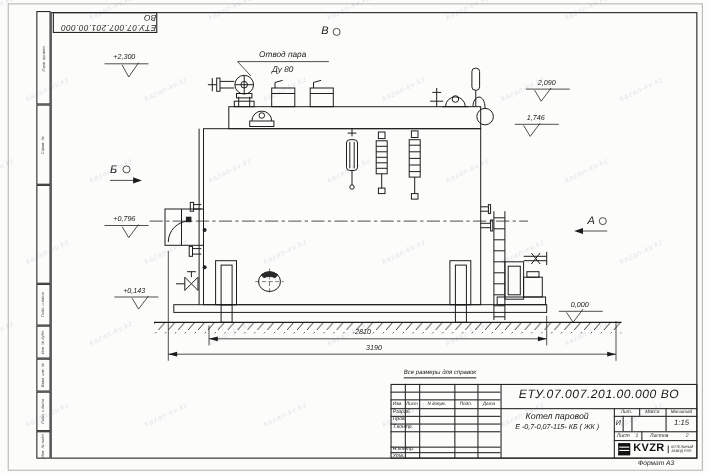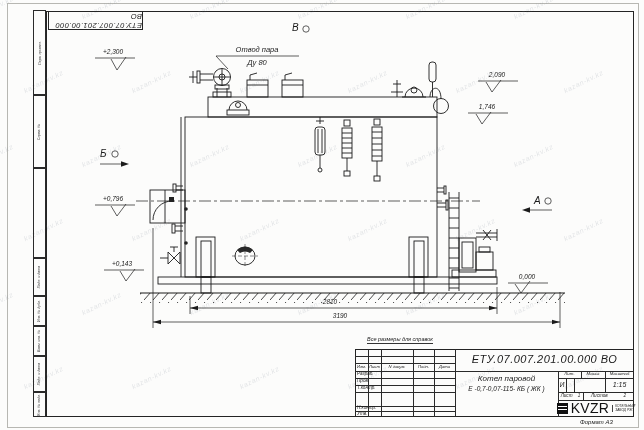--- a/index.html
+++ b/index.html
@@ -26,21 +26,21 @@
   .topstamp span{transform:rotate(180deg);font-size:7.5px;font-style:italic;
                  color:#1a1a1a;letter-spacing:.4px;}
   .wm{position:absolute;transform:rotate(-26deg);font-size:7px;font-style:italic;
       color:rgba(125,135,150,.20);letter-spacing:.6px;white-space:nowrap;}
   .note{position:absolute;font-style:italic;color:#1a1a1a;}
   .logo-row{display:flex;align-items:center;gap:3px;}
   .logo-mark{width:11px;height:11px;background:#111;
              box-shadow:inset 0 -2px 0 #111, inset 0 2px 0 #111;position:relative;}
   .logo-mark:after{content:"";position:absolute;left:1px;right:1px;top:3px;height:1.4px;background:#fff;
                    box-shadow:0 3px 0 #fff;}
-  .logo-kvzr{font-weight:normal;font-size:14px;letter-spacing:.3px;color:#111;font-style:normal;}
+  .logo-kvzr{font-weight:bold;font-size:10px;letter-spacing:.3px;color:#111;font-style:normal;}
   .logo-sub{font-size:3.2px;line-height:1.15;color:#222;text-align:left;font-style:italic;
             border-left:1px solid #444;padding-left:2px;}
   svg text{font-family:"Liberation Sans",sans-serif;font-style:italic;fill:#1a1a1a;}
 </style>
 </head>
 <body>
 
 <div class="sheet">
 
   <div class="outer-border"></div>

